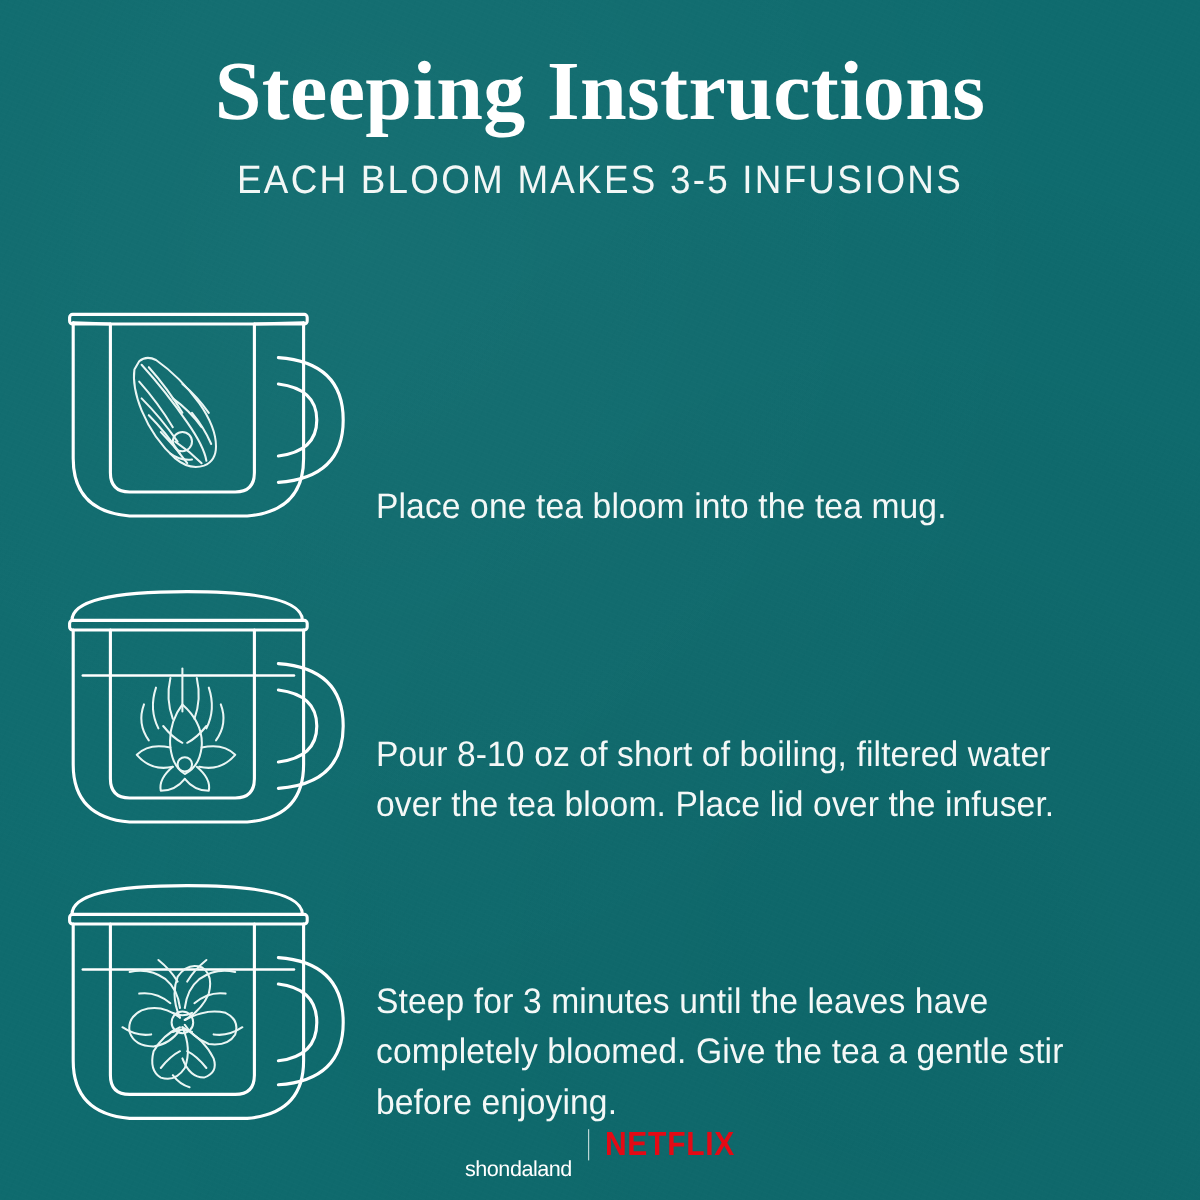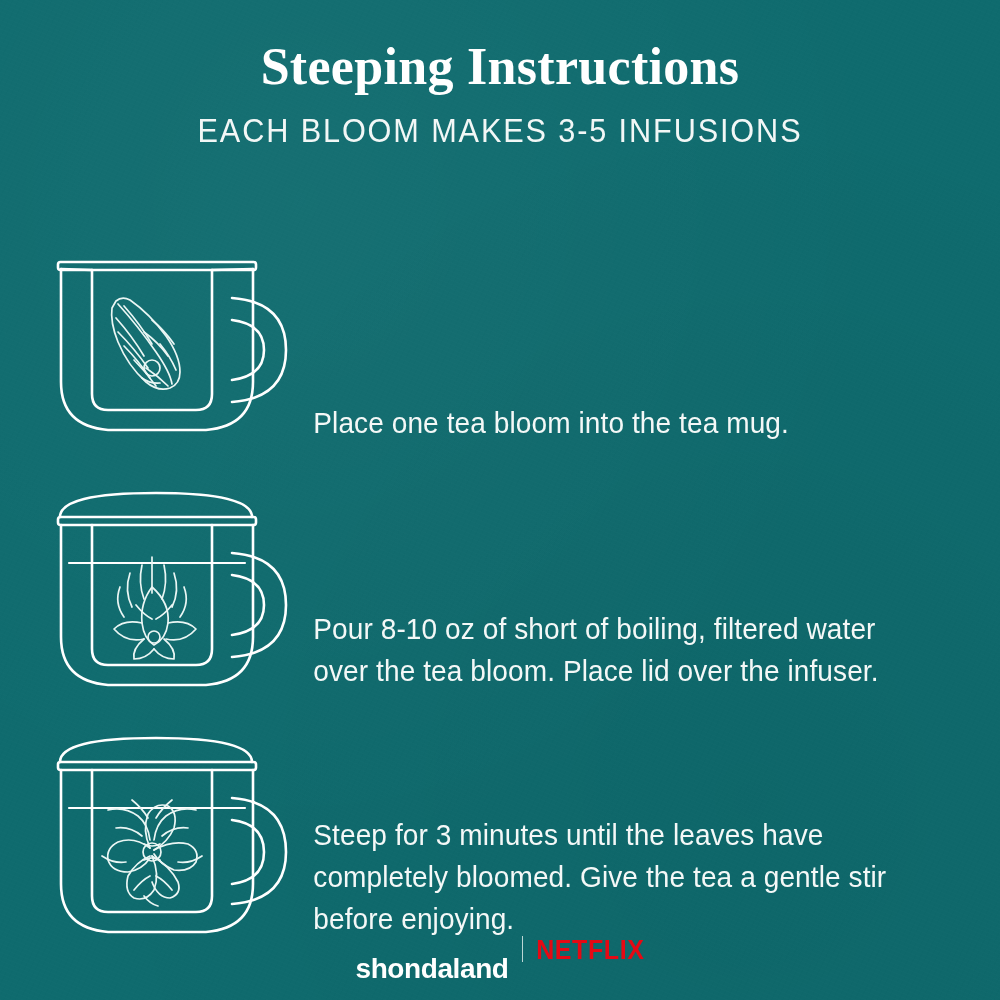--- a/index.html
+++ b/index.html
@@ -45,21 +45,21 @@
     left: 0;
     width: 1000px;
     text-align: center;
   }
 
   .title {
     margin: 0;
     padding-top: 40px;
     font-family: "Liberation Serif", serif;
     font-weight: 700;
-    font-size: 52px;
+    font-size: 70px;
     letter-spacing: 0.3px;
     color: #ffffff;
     line-height: 1.05;
   }
 
   .subtitle {
     margin: 0;
     padding-top: 17px;
     font-family: "Liberation Sans", sans-serif;
     font-weight: 400;
@@ -122,22 +122,22 @@
     bottom: 17px;
     width: 1000px;
     display: flex;
     align-items: center;
     justify-content: center;
     gap: 13px;
   }
 
   .brand-shondaland {
     font-family: "Liberation Sans", sans-serif;
-    font-weight: 700;
-    font-size: 28px;
+    font-weight: 400;
+    font-size: 18px;
     letter-spacing: -0.4px;
     color: #ffffff;
     line-height: 1;
     margin-top: 40px;
   }
 
   .brand-divider {
     width: 1.6px;
     height: 26px;
     background: #cfe2e1;

